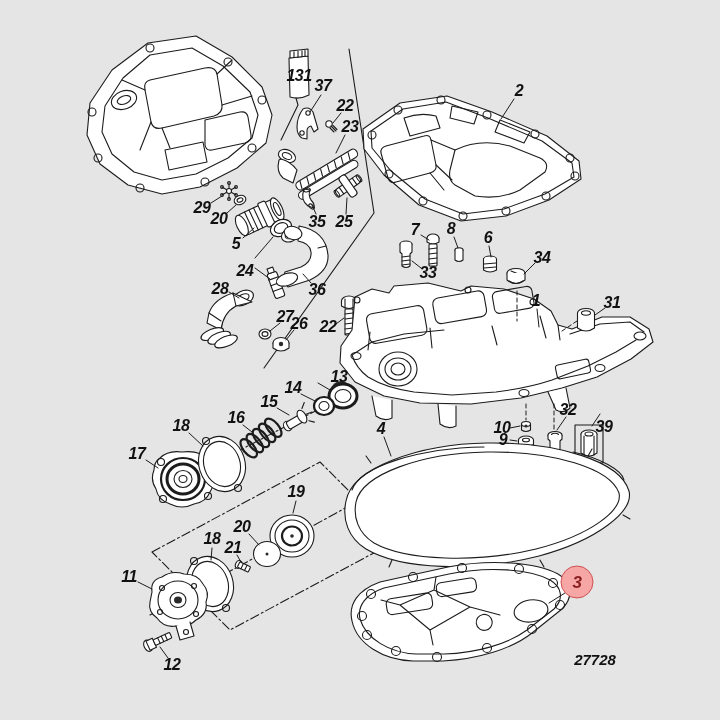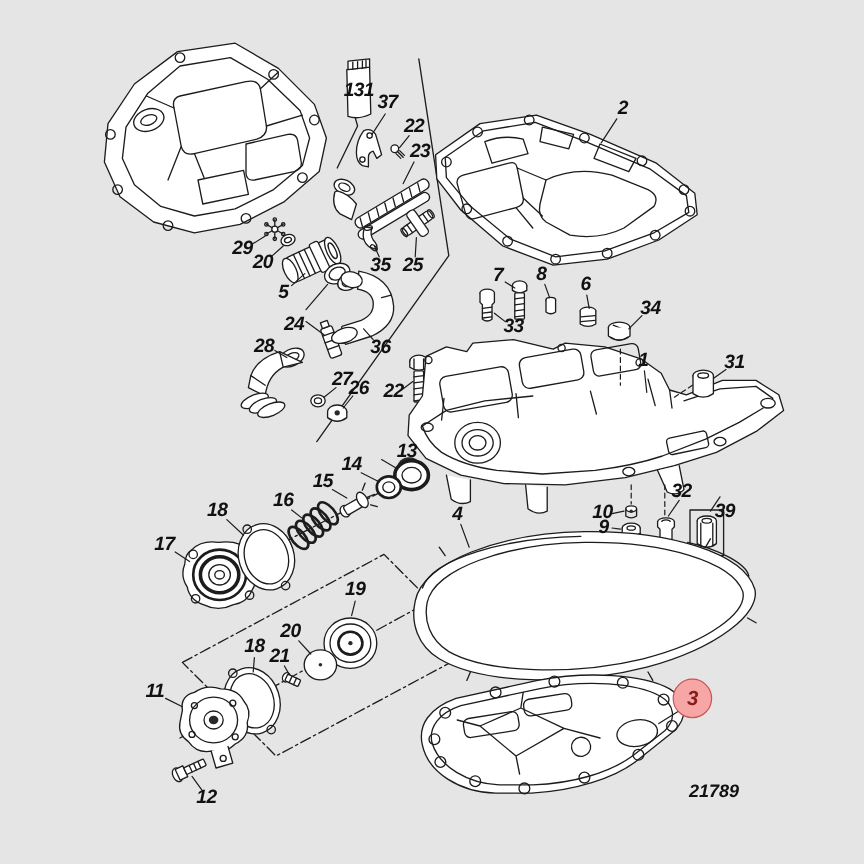--- a/index.html
+++ b/index.html
@@ -489,15 +489,15 @@
       <div class="callout" style="left: 181px; top: 426px;">18</div>
       <div class="callout" style="left: 296px; top: 492px;">19</div>
       <div class="callout" style="left: 242px; top: 527px;">20</div>
       <div class="callout" style="left: 233px; top: 548px;">21</div>
       <div class="callout" style="left: 212px; top: 539px;">18</div>
       <div class="callout" style="left: 129px; top: 577px;">11</div>
       <div class="callout" style="left: 172px; top: 665px;">12</div>
       <div class="callout highlighted" style="left: 577px; top: 582px;">3</div>
     </div>
 
-<div class="diagram-number">21789</div>
+<div class="diagram-number">27728</div>
 
 </div>
 
 </body></html>

